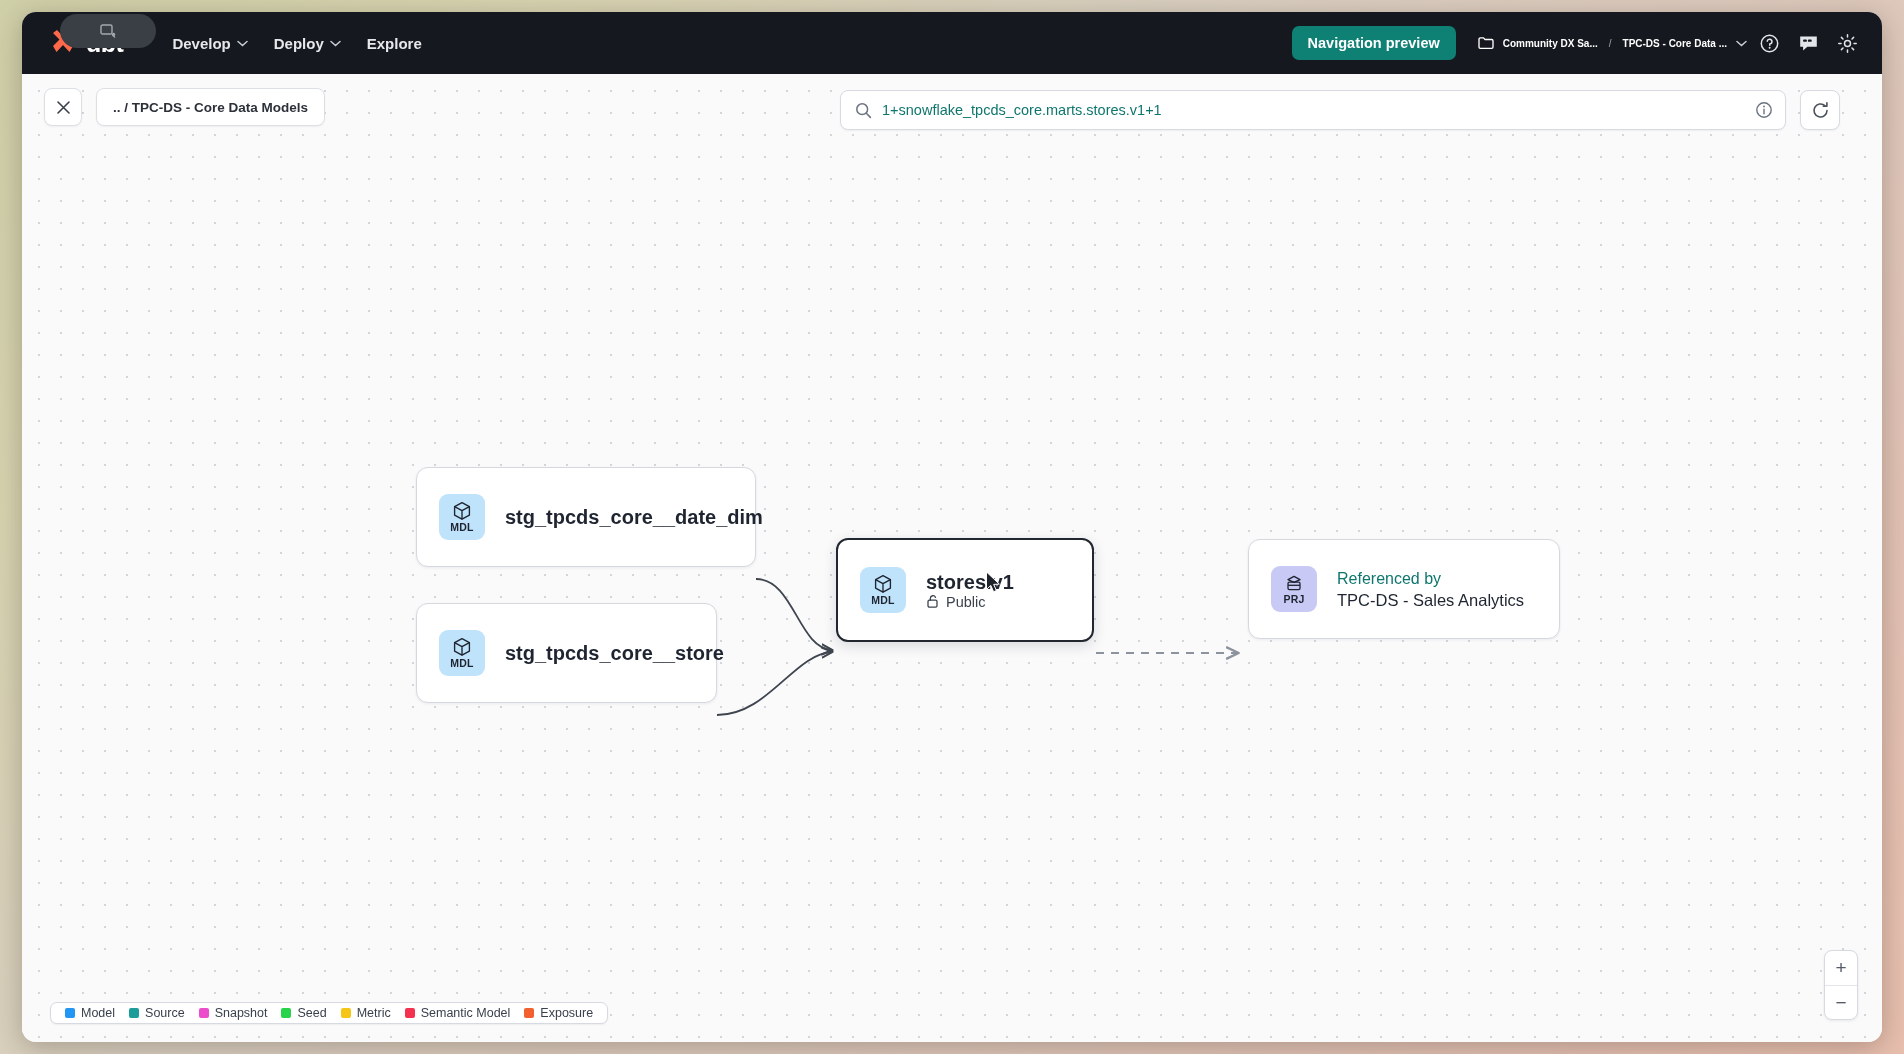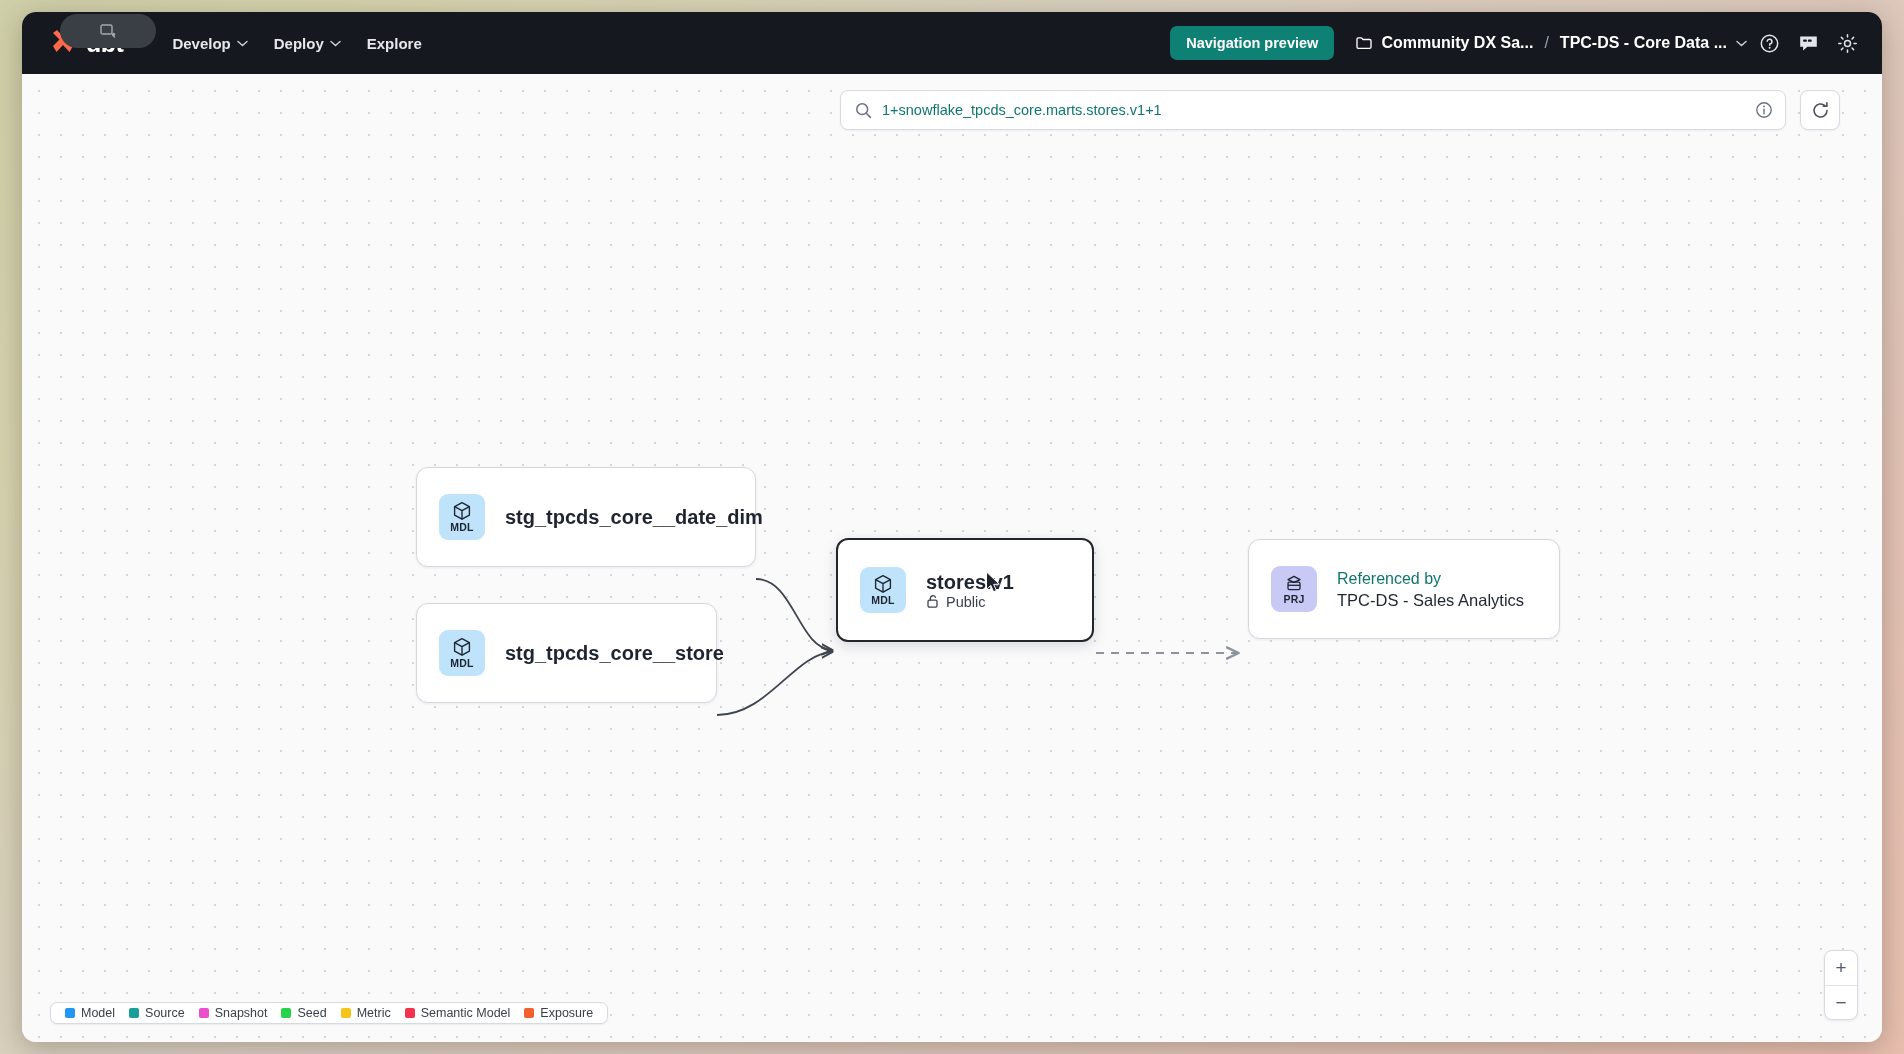--- a/index.html
+++ b/index.html
@@ -86,21 +86,21 @@
     cursor: pointer;
     white-space: nowrap;
   }
 
   .crumb-zone {
     display: flex;
     align-items: center;
     gap: 9px;
     margin-left: 22px;
     color: #ffffff;
-    font-size: 16px;
+    font-size: 10px;
     font-weight: 700;
     white-space: nowrap;
   }
   .crumb-sep { color: #9aa1ad; font-weight: 500; margin: 0 2px; }
   .crumb-link { cursor: pointer; }
 
   .top-icon-btn {
     width: 34px; height: 34px;
     display: flex; align-items: center; justify-content: center;
     border-radius: 6px; cursor: pointer; margin-left: 5px;
@@ -525,20 +525,28 @@
       </div>
 
     </div>
 
     <svg id="cursor" width="17" height="24" viewBox="0 0 17 24">
       <path d="M1.5 1 L1.5 18.4 L5.8 14.4 L8.6 20.8 L11.4 19.5 L8.7 13.4 L14.3 13.1 Z" fill="#1d222b" stroke="#ffffff" stroke-width="1"></path>
     </svg>
 
   </div>
 
+  <div id="subbar">
+    <div class="sq-btn">
+      <svg width="15" height="15" viewBox="0 0 15 15">
+        <path d="M2 2 L13 13 M13 2 L2 13" stroke="#39404b" stroke-width="1.6" stroke-linecap="round"></path>
+      </svg>
+    </div>
+    <div id="breadcrumb-chip">.. / TPC-DS - Core Data Models</div>
+  </div>
 
   <div id="search-wrap">
     <div id="search-box">
       <svg width="17" height="17" viewBox="0 0 17 17">
         <circle cx="7.2" cy="7.2" r="5.4" fill="none" stroke="#6b7280" stroke-width="1.5"></circle>
         <path d="M11.3 11.3 L15.4 15.4" stroke="#6b7280" stroke-width="1.5" stroke-linecap="round"></path>
       </svg>
       <input id="search-input" type="text" value="1+snowflake_tpcds_core.marts.stores.v1+1" style="">
       <svg width="18" height="18" viewBox="0 0 18 18">
         <circle cx="9" cy="9" r="7.2" fill="none" stroke="#6b7280" stroke-width="1.4"></circle>

